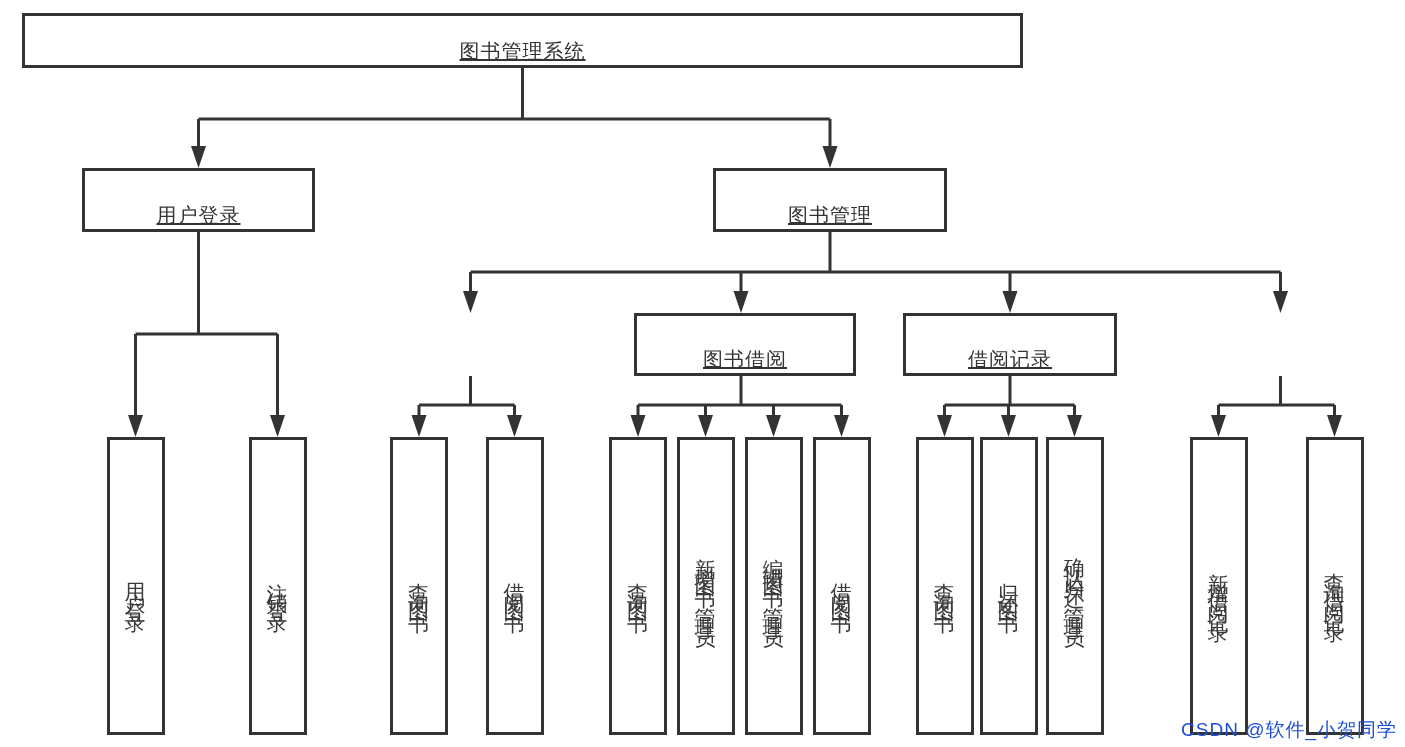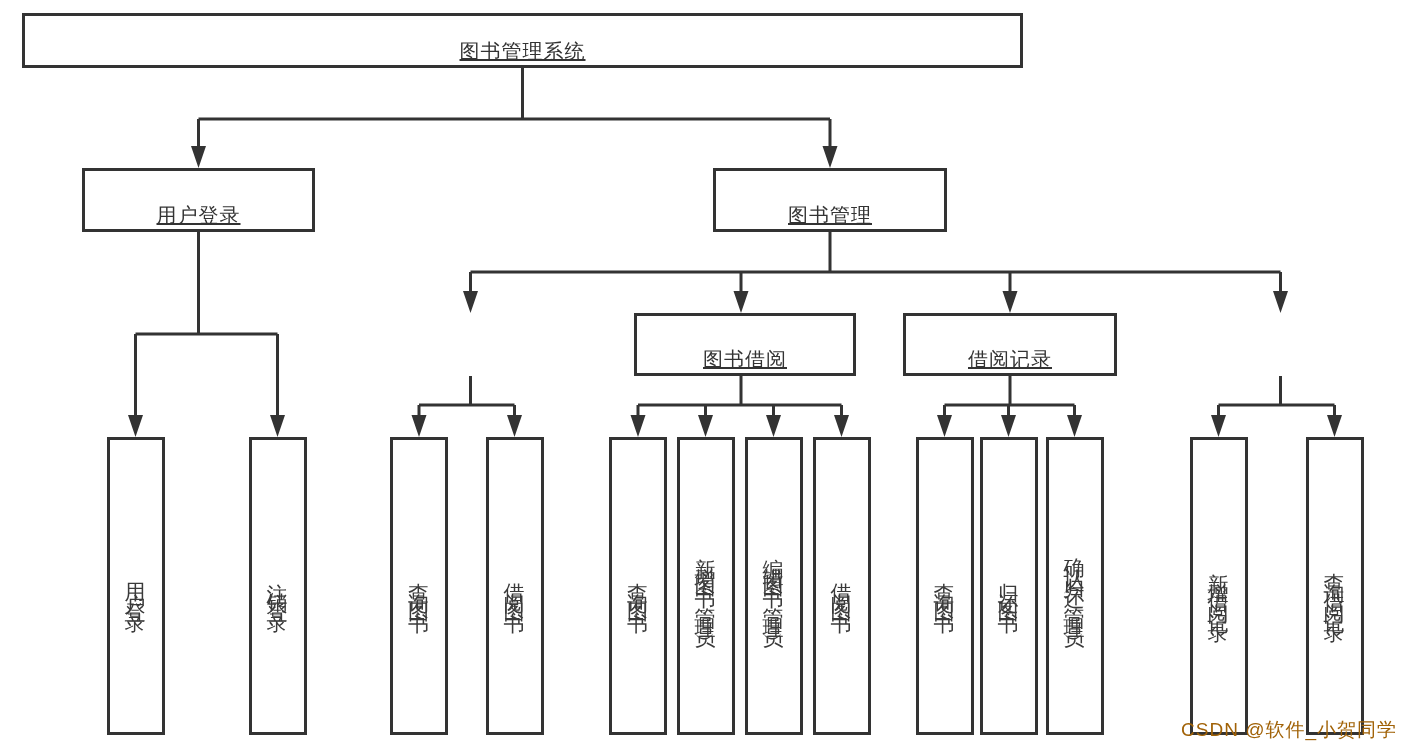--- a/index.html
+++ b/index.html
@@ -38,21 +38,21 @@
     font-size:21px;
     line-height:1;
     letter-spacing:10px;
     color:#3a3a3a;
   }
   .watermark{
     position:absolute;
     right:8px;bottom:4px;
     font-size:19px;
     letter-spacing:1px;
-    color:#a16207;
+    color:#1d4ed8;
     white-space:nowrap;
   }
 </style>
 </head>
 <body>
 
 <div id="canvas">
 
   <svg id="connectors" width="1405" height="747" viewBox="0 0 1405 747">
     <path d="M522.5 68 V119

